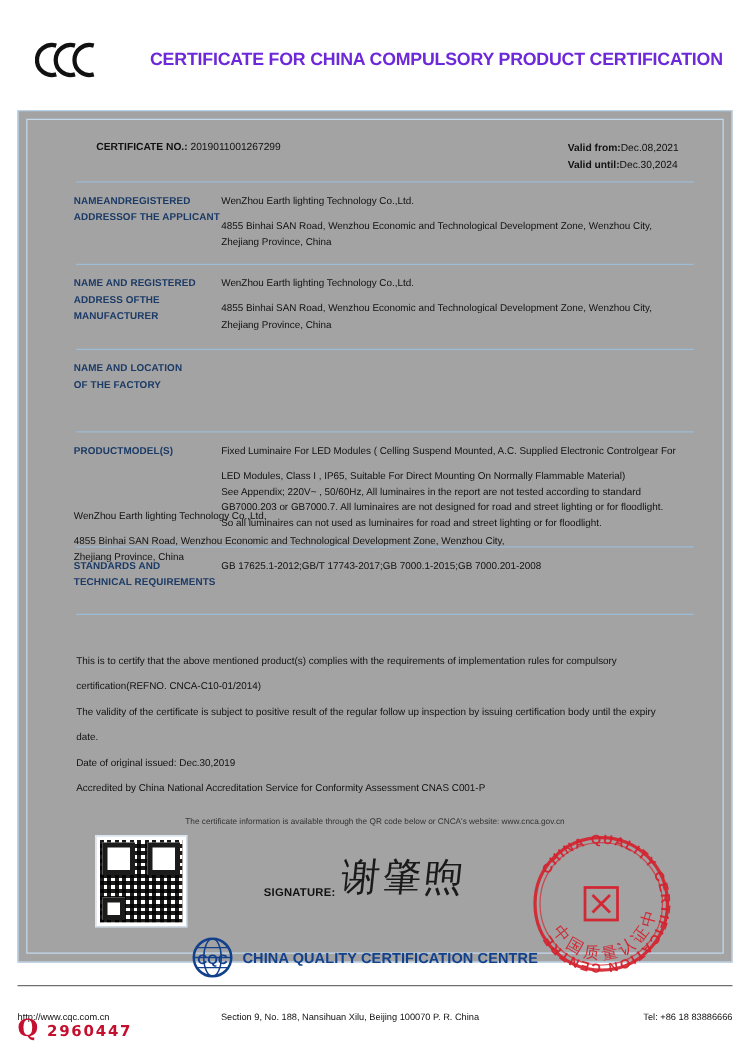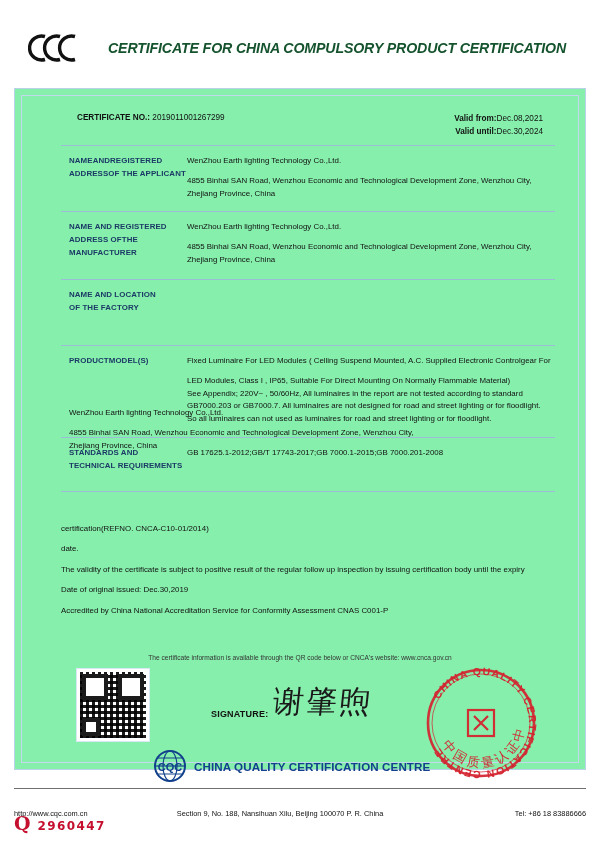--- a/index.html
+++ b/index.html
@@ -30,34 +30,33 @@
   .ccc-logo {
     width: 58px; height: 40px;
     margin-left: 14px;
     position: relative;
     display: flex;
     align-items: center;
     justify-content: center;
   }
   .ccc-logo svg { display: block; }
   .header-title {
-    margin-left: 22px;
+    margin-left: 34px;
     font-size: 14.2px;
     font-weight: bold;
     letter-spacing: -0.15px;
-    color: #14532d;
+    color: #6d28d9;
     white-space: nowrap;
-    font-style: italic;
   }
   
   .cert-body {
     position: absolute;
     left: 14px; top: 88px;
     width: 572px; height: 682px;
-    background: #86efac;
+    background: #a3a3a3;
     border: 1px solid #b9d2e8;
   }
   .cert-inner-line {
     position: absolute;
     left: 6px; top: 6px;
     right: 6px; bottom: 6px;
     border: 1px solid #c2d9ec;
     pointer-events: none;
   }
   
@@ -69,37 +68,37 @@
     justify-content: space-between;
     align-items: flex-start;
   }
   .cert-no {
     font-size: 8.2px;
     color: #111;
   }
   .cert-no b { font-weight: bold; }
   .validity {
     font-size: 8.2px;
-    text-align: right;
+    text-align: left;
     line-height: 1.55;
     color: #111;
   }
   .validity b { font-weight: bold; }
 
   .rule {
     position: absolute;
     left: 46px; right: 30px;
     height: 1px;
     background: #9dbcd6;
   }
 
   
   .field {
     position: absolute;
-    left: 54px; right: 30px;
+    left: 44px; right: 30px;
     display: flex;
   }
   .field .label {
     width: 118px;
     flex: 0 0 118px;
     font-size: 7.9px;
     font-weight: bold;
     line-height: 1.62;
     color: #1b3a66;
     letter-spacing: 0.1px;
@@ -336,23 +335,24 @@
         <div>TECHNICAL REQUIREMENTS</div>
       </div>
       <div class="value">
         <div>GB 17625.1-2012;GB/T 17743-2017;GB 7000.1-2015;GB 7000.201-2008</div>
       </div>
     </div>
 
     <div class="rule" style="top:402px;"></div>
 
     <div class="statements">
+      <p class="tight">This is to certify that the above mentioned product(s) complies with the requirements of implementation rules for compulsory</p>
       <p class="tight">certification(REFNO. CNCA-C10-01/2014)</p>
+      <p class="tight">The validity of the certificate is subject to positive result of the regular follow up inspection by issuing certification body until the expiry</p>
       <p class="tight">date.</p>
-      <p class="tight">The validity of the certificate is subject to positive result of the regular follow up inspection by issuing certification body until the expiry</p>
       <p class="tight">Date of original issued: Dec.30,2019</p>
       <p>Accredited by China National Accreditation Service for Conformity Assessment CNAS C001-P</p>
     </div>
 
     <div class="qr-note">The certificate information is available through the QR code below or CNCA's website: www.cnca.gov.cn</div>
 
     <div class="qr">
       <div class="qr-eye3"></div>
     </div>
 

